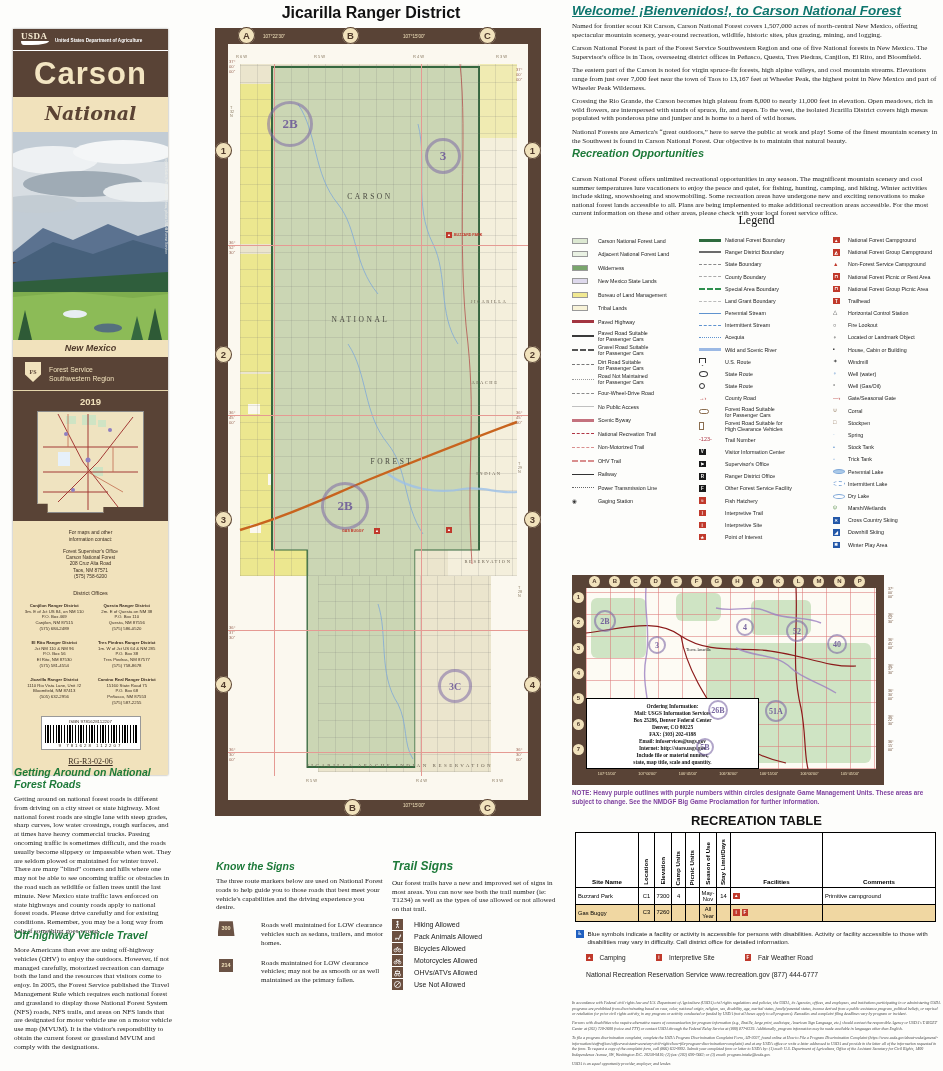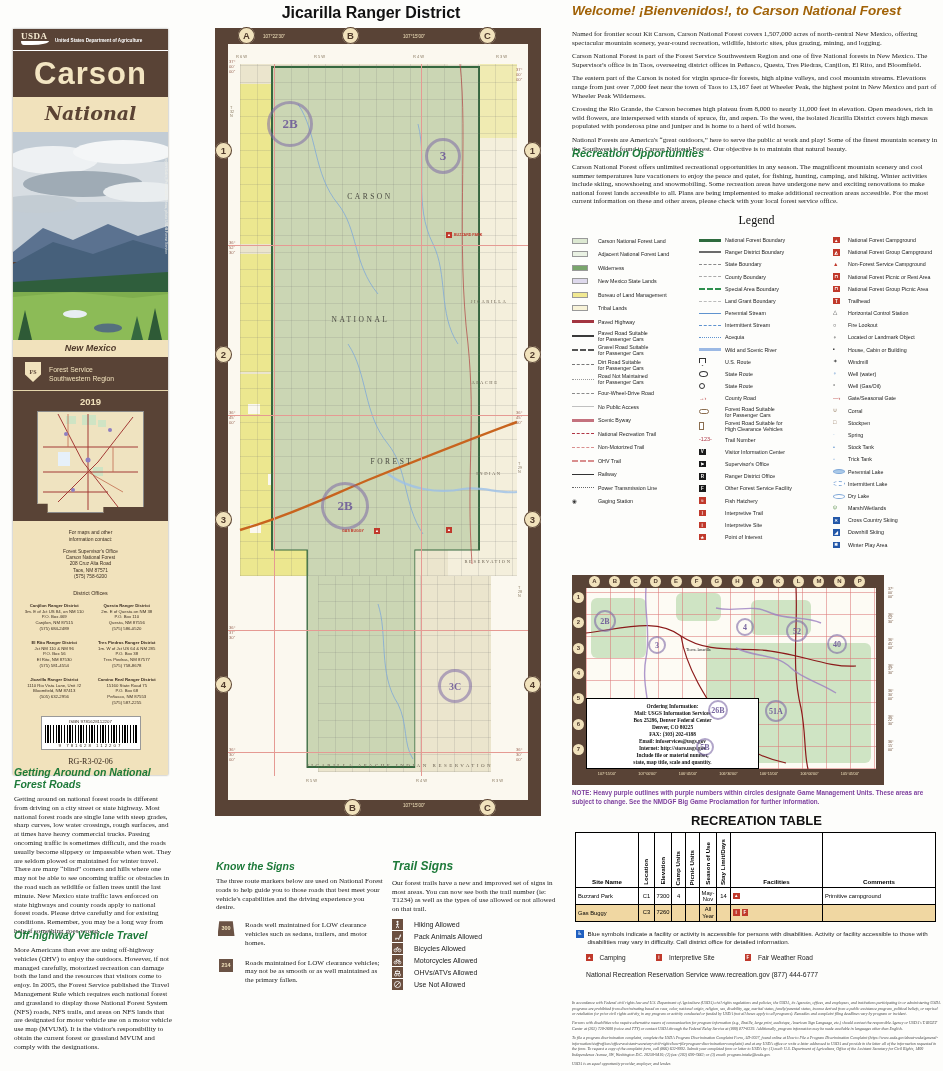--- a/index.html
+++ b/index.html
@@ -29,21 +29,21 @@
   .supervisor { font:4.8px "Liberation Sans",sans-serif; white-space:pre-line; line-height:1.35; margin-top:6px; }
   .d-title { font:5.4px "Liberation Sans",sans-serif; margin-top:9px; }
   .districts { display:grid; grid-template-columns:1fr 1fr; gap:8px 4px; margin-top:7px; }
   .district { font:4.3px "Liberation Sans",sans-serif; line-height:1.35; }
   .d-name { font-weight:bold; }
   .d-lines { white-space:pre-line; }
   .barcode-wrap { margin:10px auto 0; width:100px; border:1px solid #999; background:#fff; padding:2px 3px 1px; }
   .isbn-label { font:4.4px "Liberation Sans",sans-serif; }
   .bars { height:18px; margin-top:1px; background:repeating-linear-gradient(90deg,#000 0 1px,#fff 1px 2.4px,#000 2.4px 3.8px,#fff 3.8px 5.5px); }
   .isbn-digits { font:4.4px "Liberation Sans",sans-serif; letter-spacing:2px; }
-  .pub-code { font:8px "Liberation Serif",serif; margin-top:7px; }
+  .pub-code { font:8px "Liberation Serif",serif; margin-top:7px;text-decoration:underline; }
 
   .article { position:absolute; left:14px; width:158px; }
   .art-h { color:#1e7a3a; font:italic bold 10.5px "Liberation Sans",sans-serif; line-height:1.15; margin-bottom:5px; }
   .art-b { font:7.1px "Liberation Serif",serif; line-height:1.24; color:#1a1a1a; }
 
   
   .map-title { position:absolute; left:190px; top:4px; width:362px; text-align:center; font:bold 16px "Liberation Sans",sans-serif; color:#111; }
   .map-frame { position:absolute; left:215px; top:28px; width:326px; height:788px; background:#594336; }
   .mat { position:absolute; left:13px; top:16px; width:300px; height:756px; background:#fbf8ef; }
   .grid-circle { position:absolute; width:17px; height:17px; border-radius:50%; background:#f1e2bc; color:#4f3a2c; text-align:center; font:bold 9.5px/17px "Liberation Sans",sans-serif; box-shadow:0 0 0 1px #594336 inset; }
@@ -63,33 +63,33 @@
   .gmu.small { font-size:10px; }
   .site-box { position:absolute; width:6px; height:6px; background:#c0392b; color:#fff; text-align:center; font:4px/6px "Liberation Sans",sans-serif; }
   .site-lab { position:absolute; color:#c0392b; font:bold 3.6px "Liberation Sans",sans-serif; white-space:nowrap; }
   .maplab { position:absolute; text-align:center; color:#4a4a42; font:7.5px "Liberation Serif",serif; letter-spacing:2.5px; }
   .reslab { position:absolute; text-align:center; color:#6b6152; font:4.6px "Liberation Serif",serif; letter-spacing:1.5px; }
   .botlab { position:absolute; text-align:center; color:#6b6152; font:5px "Liberation Serif",serif; letter-spacing:2.5px; }
 
   
   .signs { position:absolute; width:170px; }
   .signs .art-b { margin-bottom:2px; }
-  .k-row { display:flex; gap:9px; margin-top:9px; align-items:flex-start; }
+  .k-row { display:flex; gap:25px; margin-top:9px; align-items:flex-start; }
   .k-icon-col { width:20px; flex:none; display:flex; justify-content:center; }
   .m300 { width:17px; height:15px; background:#6b5345; clip-path:polygon(10% 0,90% 0,100% 100%,0 100%); color:#f1e2bc; text-align:center; font:bold 5.5px/14px "Liberation Sans",sans-serif; }
   .m214 { width:14px; height:13px; background:#6b5345; color:#f1e2bc; text-align:center; font:bold 5.5px/13px "Liberation Sans",sans-serif; }
   .mpost { width:8px; height:58px; background:#6b5345; clip-path:polygon(0 0,100% 0,100% 93%,50% 100%,0 93%); color:#f1e2bc; text-align:center; font:bold 5px "Liberation Sans",sans-serif; white-space:pre-line; line-height:1.4; padding-top:3px; }
   .t-row { display:flex; align-items:center; gap:11px; height:11.9px; }
   .t-icon { width:11px; height:11px; background:#6b4f3f; flex:none; display:flex; align-items:center; justify-content:center; }
   .t-label { font:7px "Liberation Sans",sans-serif; color:#222; }
 
   
   .rblock { position:absolute; left:572px; width:369px; }
-  .r-h1 { color:#a16207; font:italic bold 13.5px "Liberation Sans",sans-serif; margin-bottom:12px; }
-  .r-h2 { color:#1e7a3a; font:italic bold 11px "Liberation Sans",sans-serif; margin-bottom:4px; }
+  .r-h1 { color:#0f766e; font:italic bold 13.5px "Liberation Sans",sans-serif; margin-bottom:4px;text-decoration:underline; }
+  .r-h2 { color:#1e7a3a; font:italic bold 11px "Liberation Sans",sans-serif; margin-bottom:16px; }
   .wpara { font:7px "Liberation Serif",serif; line-height:1.23; color:#1a1a1a; margin-bottom:5px; }
   .lg-title { text-align:center; font:12px "Liberation Serif",serif; color:#111; }
   .lg-cols { display:flex; gap:7px; margin-top:7px; }
   .lg-col { flex:none; }
   .lg-col.c1 { width:120px; } .lg-col.c2 { width:127px; } .lg-col.c3 { width:112px; }
   .l-item { display:flex; align-items:center; margin-bottom:2px; }
   .c1 .l-item { min-height:11.5px; } .c2 .l-item { min-height:10.2px; } .c3 .l-item { min-height:10.2px; }
   .l-sym { width:26px; flex:none; display:flex; align-items:center; justify-content:flex-start; }
   .c3 .l-sym { width:15px; }
   .l-label { font:5.3px "Liberation Sans",sans-serif; line-height:1.18; color:#222; white-space:pre-line; }

